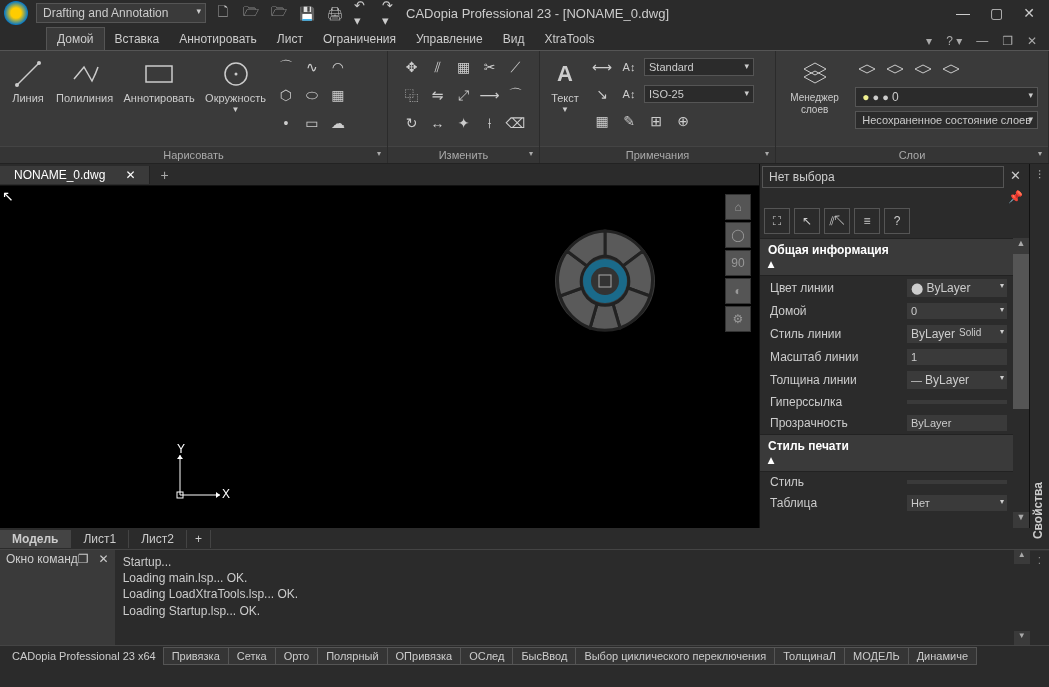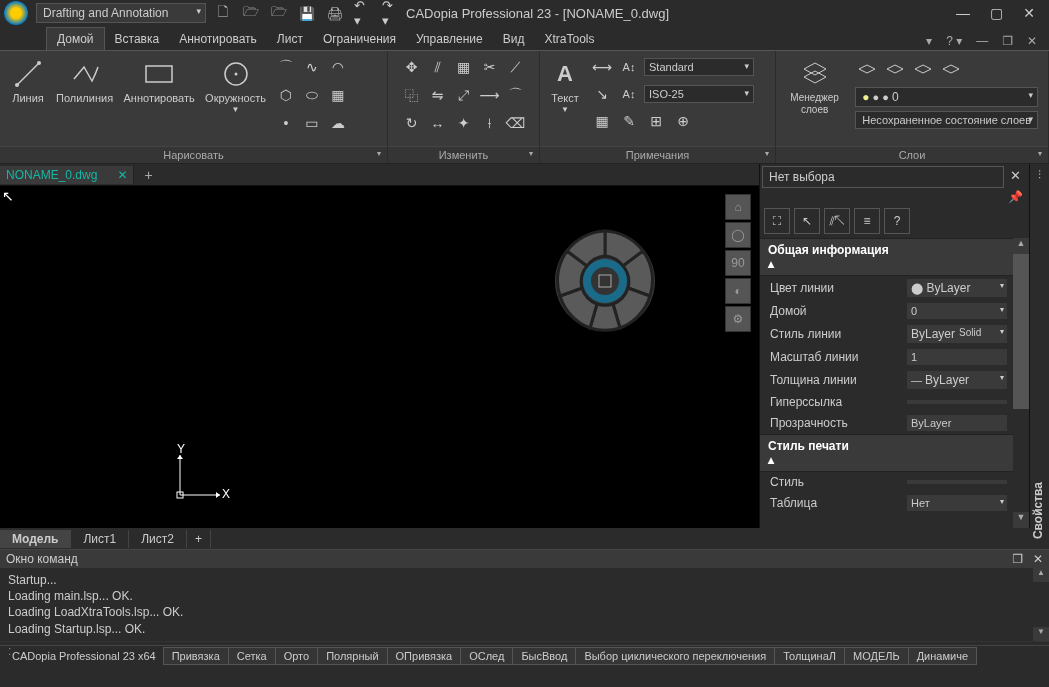--- a/index.html
+++ b/index.html
@@ -37,21 +37,21 @@
 .sicon { width:24px; height:24px; display:flex; align-items:center; justify-content:center; color:#ccc; font-size:14px; }
 .layers-body { display:flex; flex-direction:column; gap:4px; padding:4px 6px; flex:1; }
 .layers-row { display:flex; align-items:center; gap:4px; }
 .layer-dd { background:#2b2b2b; border:1px solid #555; padding:2px 6px; flex:1; color:#ccc; position:relative; font-size:11px; min-width:170px; white-space:nowrap; overflow:hidden; }
 .layer-dd::after { content:"▾"; position:absolute; right:4px; font-size:9px; }
 .text-dd { background:#2b2b2b; border:1px solid #555; padding:2px 18px 2px 4px; color:#ccc; position:relative; font-size:11px; min-width:110px; }
 .text-dd::after { content:"▾"; position:absolute; right:4px; font-size:9px; }
 
 
 .doctabs { height:22px; background:#2b2b2b; display:flex; align-items:center; border-bottom:1px solid #111; }
-.doctab { background:#3a3a3a; padding:2px 6px; color:#14b8a6; border-right:1px solid #222; display:flex; align-items:center; gap:20px; }
+.doctab { background:#3a3a3a; padding:2px 14px; color:#ffffff; border-right:1px solid #222; display:flex; align-items:center; gap:20px; }
 .addtab { padding:0 10px; color:#aaa; font-size:14px; }
 
 
 .main { display:flex; height:calc(100% - 26px - 24px - 114px - 22px - 21px - 96px - 20px); }
 .viewport-wrap { flex:1; display:flex; flex-direction:column; background:#000; }
 .viewport { flex:1; position:relative; background:#000; }
 .ucs { position:absolute; left:170px; bottom:20px; color:#fff; }
 .viewtabs { height:21px; background:#2b2b2b; display:flex; align-items:center; }
 .vtab { padding:2px 12px; color:#ccc; border-right:1px solid #444; }
 .vtab.active { background:#444; font-weight:bold; }
@@ -75,21 +75,21 @@
 .scrollbar .thumb { position:absolute; top:0; width:100%; height:60%; background:#555; }
 .section-head { background:#3a3a3a; padding:4px 8px; color:#fff; font-weight:bold; display:flex; justify-content:space-between; border-top:1px solid #222; border-bottom:1px solid #222;flex-direction:column; }
 .prop-row { display:flex; padding:3px 6px 3px 10px; align-items:center; }
 .prop-label { flex:1; color:#ccc; }
 .prop-val { width:100px; background:#3a3a3a; padding:2px 4px; color:#ccc; position:relative; font-size:11px; }
 .prop-val.dd::after { content:"▾"; position:absolute; right:3px; font-size:8px; }
 .sidebar-tab { width:20px; background:#2b2b2b; border-left:1px solid #111; }
 .sidebar-label { writing-mode:vertical-rl; transform:rotate(180deg); padding:8px 2px; color:#ccc; font-weight:bold; text-align:center; position:absolute; bottom:140px; right:2px; }
 
 
-.cmd-wrap { height:96px; background:#2b2b2b; border-top:1px solid #444; display:flex; flex-direction:column; }
+.cmd-wrap { height:96px; background:#2b2b2b; border-top:1px solid #444; display:flex; }
 .cmd-title { display:flex; justify-content:space-between; padding:2px 6px; background:#3a3a3a; }
 .cmd-body { flex:1; padding:4px 8px; color:#ccc; font-size:12px; background:#2b2b2b; line-height:1.35; position:relative; }
 .cmd-scroll { position:absolute; right:0; top:0; bottom:0; width:16px; }
 .cmd-scroll .arrow { height:14px; background:#3a3a3a; text-align:center; font-size:8px; color:#aaa; }
 .cmd-prompt { padding:2px 8px; color:#888; border-top:1px solid #333; }
 
 
 .statusbar { height:20px; background:#2b2b2b; display:flex; align-items:center; border-top:1px solid #444; padding:0 4px; gap:0; }
 .status-item { padding:2px 8px; border:1px solid #555; background:#353535; color:#ccc; font-size:11px; margin-left:-1px; white-space:nowrap; }
 .status-label { padding:2px 8px; color:#ccc; font-size:11px; }

